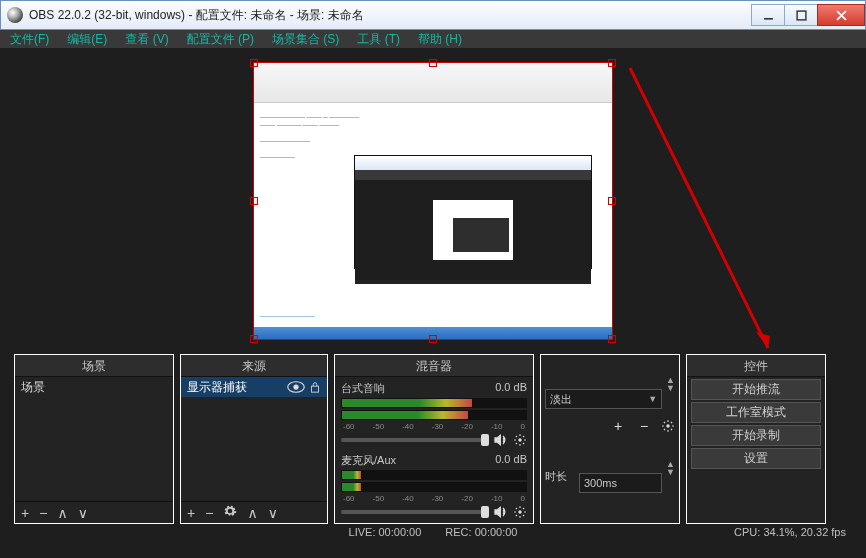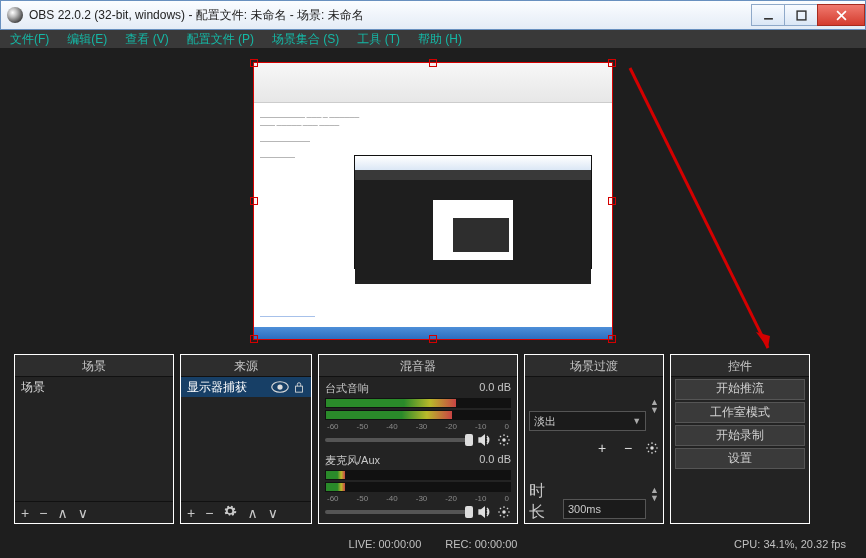--- a/index.html
+++ b/index.html
@@ -29,21 +29,21 @@
   .nested-obs .np .inner{width:80px;height:60px;background:#fff;position:relative;}
   .nested-obs .np .inner .ii{position:absolute;top:18px;left:20px;right:4px;bottom:8px;background:#2e2e2e;}
   .nested-obs .nb{height:calc(100% - 124px);background:#232323;display:flex;gap:2px;padding:2px;}
   .nested-obs .nb > div{flex:1;background:#2b2b2b;}
   .text-lines{position:absolute;top:50px;left:6px;right:6px;font-size:5px;color:#444;line-height:8px;}
   .link-line{position:absolute;bottom:20px;left:6px;font-size:5px;color:#1a5fc9;}
 
   .panels { height:170px; display:flex; padding:0 14px; gap:6px; }
   .panel { background:#232323; border:1px solid #ffffff; display:flex; flex-direction:column; }
   .panel-header { height:22px; background:#2d2d2d; border-bottom:1px solid #111; text-align:center; line-height:22px; color:#c8c8c8; }
-  .p-scenes{width:160px}.p-sources{width:132px}.p-mixer{width:200px}.p-trans{width:140px}.p-ctrl{width:140px}
+  .p-scenes{width:160px}.p-sources{width:148px}.p-mixer{width:200px}.p-trans{width:140px}.p-ctrl{width:140px}
   .panel-body{flex:1;position:relative;overflow:hidden;}
   .panel-footer{height:22px;border-top:1px solid #111;display:flex;align-items:center;padding:0 6px;gap:10px;color:#c8c8c8;font-size:14px;}
   .list-item{height:20px;line-height:20px;padding:0 6px;}
   .list-item.sel{background:#173f66;color:#fff;display:flex;align-items:center;justify-content:space-between;}
   .eye{width:18px;height:14px;}
   .lock{width:12px;height:12px;}
   .icnBtn{cursor:pointer;}
   .mixer-ch{padding:4px 6px 2px;}
   .mixer-top{display:flex;justify-content:space-between;font-size:11px;color:#c8c8c8;margin-bottom:2px;}
   .meter{height:10px;background:#111;position:relative;margin-bottom:2px;}
@@ -51,24 +51,24 @@
   .ticks{display:flex;justify-content:space-between;font-size:8px;color:#8a8a8a;padding:0 2px;}
   .mixer-ctrl{display:flex;align-items:center;gap:4px;margin-top:2px;}
   .slider{flex:1;height:4px;background:#555;position:relative;border-radius:2px;}
   .slider .knob{position:absolute;right:0;top:-4px;width:8px;height:12px;background:#ddd;border-radius:2px;}
   .spk{width:16px;height:14px;fill:#ddd;}
   .gear{width:14px;height:14px;fill:#ddd;}
   .trans-row{display:flex;align-items:center;padding:4px 4px;gap:4px;}
   .sel-box{flex:1;height:20px;background:#1b1b1b;border:1px solid #555;display:flex;align-items:center;justify-content:space-between;padding:0 4px;color:#c8c8c8;font-size:11px;margin-top:30px;}
   .chev{font-size:9px;color:#aaa;}
   .mini-btn{width:18px;height:18px;display:flex;align-items:center;justify-content:center;color:#ddd;font-size:14px;}
-  .trans-label{color:#c8c8c8;font-size:16px;width:30px;margin-top:16px;}
+  .trans-label{color:#c8c8c8;font-size:11px;width:30px;margin-top:16px;}
   .ctrl-btn{height:21px;margin:2px 4px;background:#3a3a3a;border:1px solid #555;color:#d0d0d0;text-align:center;line-height:19px;font-size:12px;cursor:pointer;}
-  .ctrl-btn:first-child{margin-top:0;font-family:Liberation Mono, monospace;}
-  .statusbar{height:22px;display:flex;align-items:center;color:#c0c0c0;padding:0 14px 6px;font-size:11px;justify-content:center;gap:24px;margin-top:12px;}
+  .ctrl-btn:first-child{margin-top:0;}
+  .statusbar{height:22px;display:flex;align-items:center;color:#c0c0c0;padding:0 14px 6px;font-size:11px;justify-content:center;gap:24px;}
   .statusbar .r{position:absolute;right:20px;}
   .arrow{position:absolute;pointer-events:none;}
 </style>
 </head>
 <body>
 
 <div class="titlebar">
   <div class="icon"></div>
   <div class="title">OBS 22.0.2 (32-bit, windows) - 配置文件: 未命名 - 场景: 未命名</div>
   <div class="winbtns">
@@ -254,21 +254,20 @@
           <svg class="gear" viewBox="0 0 24 24">
               <circle cx="12" cy="12" r="3" fill="#ddd"></circle>
               <path d="M12 2v3M12 19v3M2 12h3M19 12h3M5 5l2 2M17 17l2 2M19 5l-2 2M7 17l-2 2" stroke="#ddd" stroke-width="2"></path>
             </svg>
         </div>
       </div>
     </div>
   </div>
 
   <div class="panel p-trans">
-    <div class="panel-header">场景过渡</div>
     <div class="panel-body">
       <div class="trans-row">
         <div class="sel-box">
             <span>淡出</span>
             <span class="chev">▼</span>
           </div>
         <div style="display:flex;flex-direction:column;">
           <span class="chev" style="line-height:8px">▲</span>
           <span class="chev" style="line-height:8px">▼</span>
         </div>

